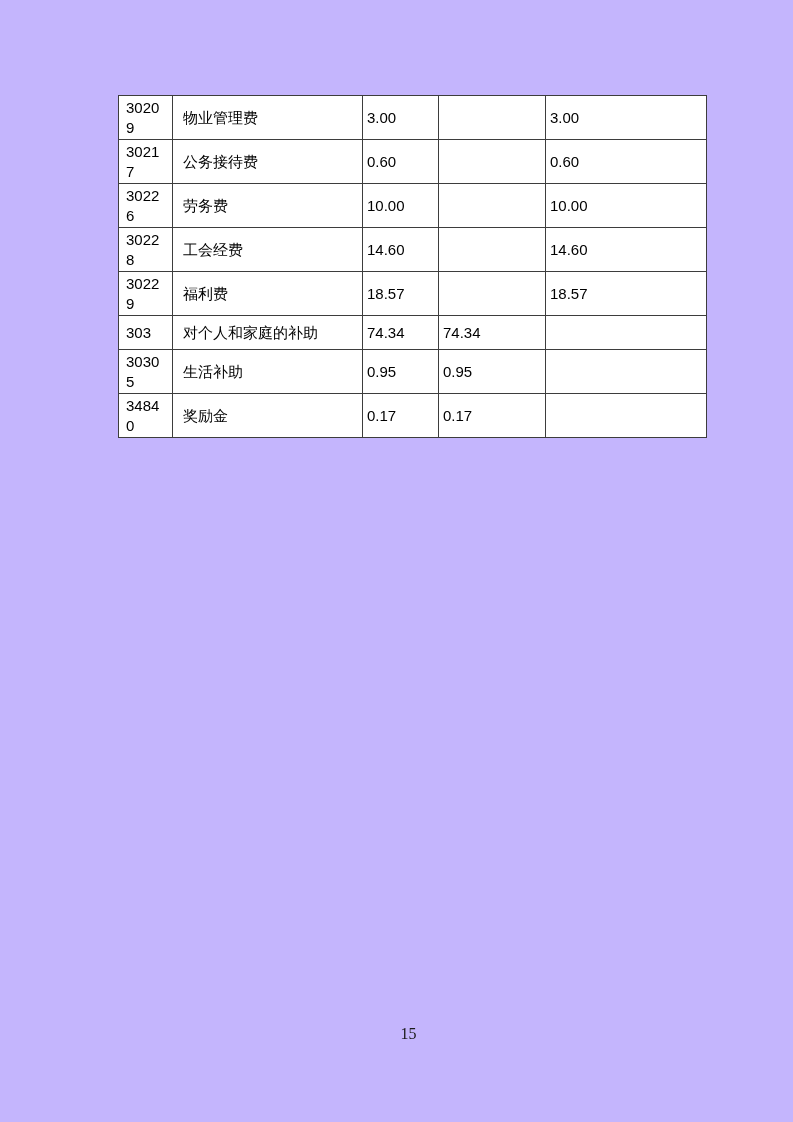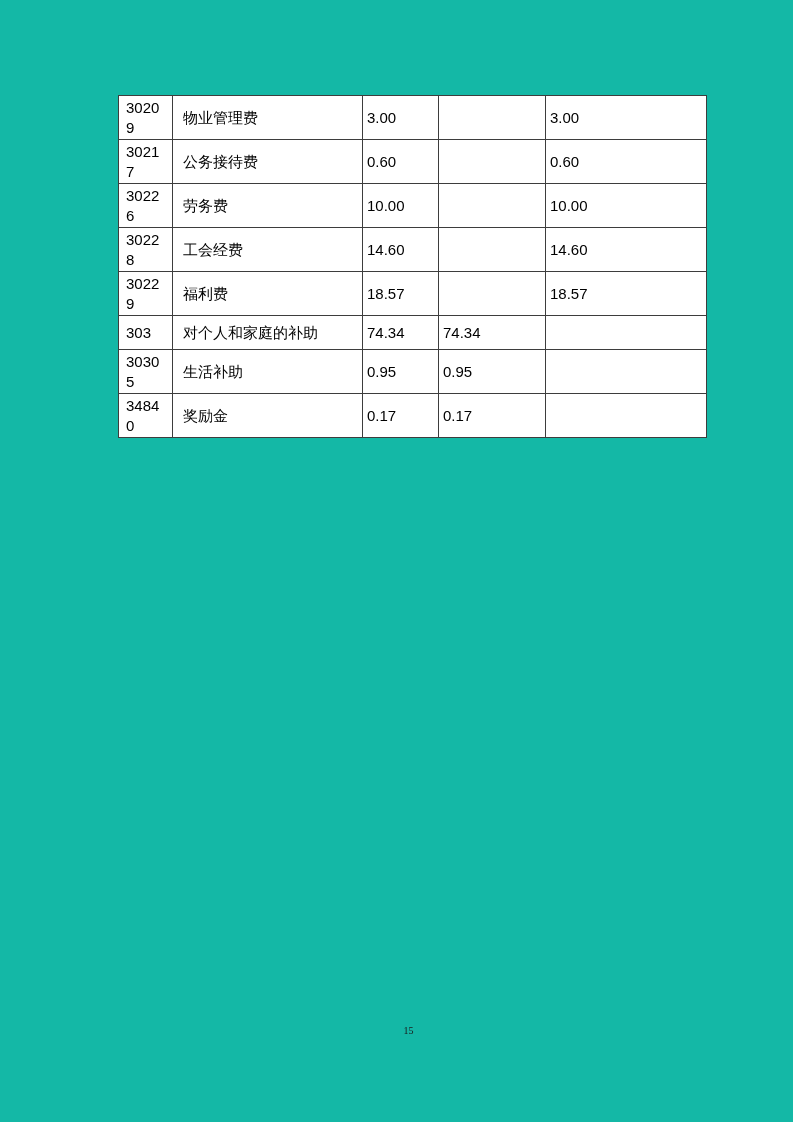--- a/index.html
+++ b/index.html
@@ -11,21 +11,21 @@
     width: 793px;
     height: 1122px;
     position: relative;
     font-family: "Liberation Sans", "DejaVu Sans", sans-serif;
     color: #000000;
     overflow: hidden;
   }
   .page {
     position: absolute;
     inset: 0;
-    background: #14b8a6;
+    background: #c4b5fd;
   }
   table.budget-table {
     position: absolute;
     left: 118px;
     top: 95px;
     border-collapse: collapse;
     table-layout: fixed;
     width: 588px;
     font-size: 15px;
     color: #000000;
@@ -55,21 +55,21 @@
     white-space: nowrap;
   }
   .page-footer {
     position: absolute;
     left: 0;
     right: 0;
     top: 1025px;
     text-align: center;
     padding-left: 24px; 
     font-family: "Liberation Serif", "DejaVu Serif", serif;
-    font-size: 10px;
+    font-size: 16px;
     color: #1a1a1a;
   }
 </style>
 </head>
 <body>
 
 <div class="page">
 
   <table class="budget-table">
     <colgroup>

